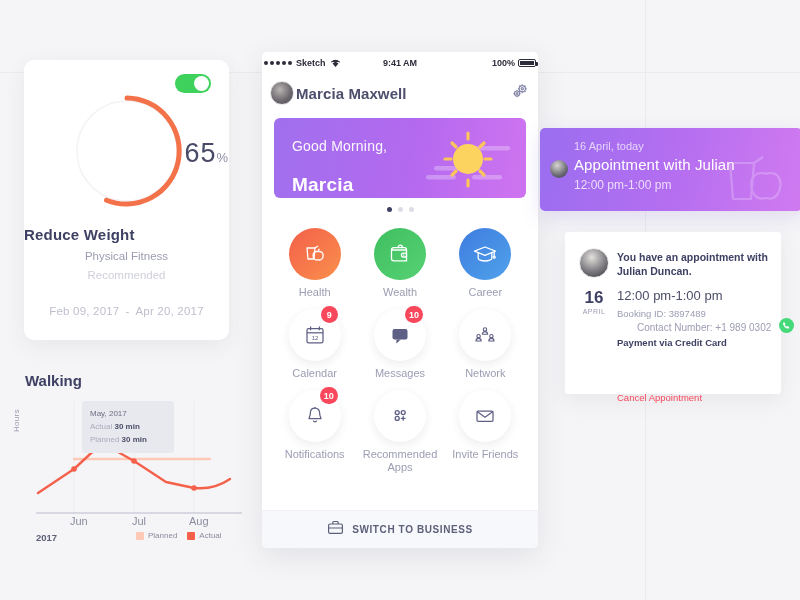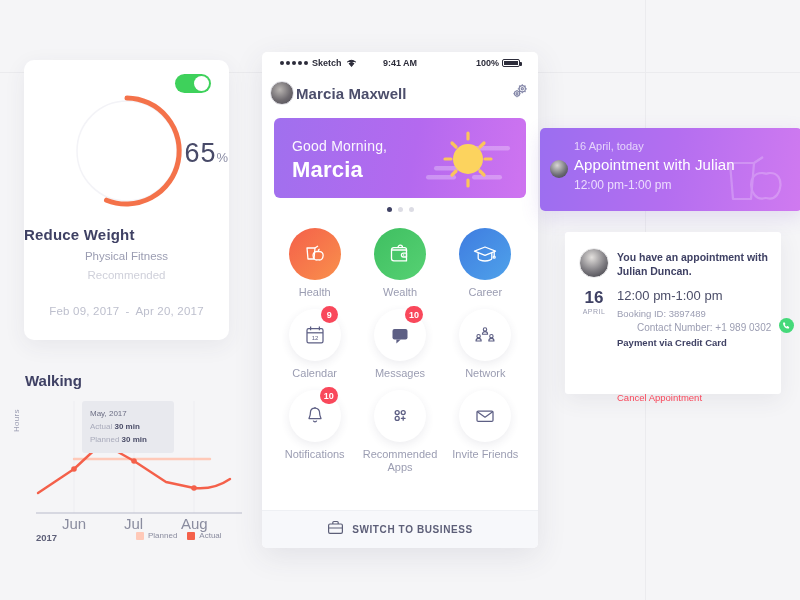--- a/index.html
+++ b/index.html
@@ -69,39 +69,39 @@
     letter-spacing: .3px;
   }
   .tooltip {
     position: absolute; left: 82px; top: 401px; width: 92px; height: 52px;
     background: #e8e9ee; border-radius: 3px; padding: 6px 8px;
     font-size: 8px; color: #a9abbb; line-height: 13px;
   }
   .tooltip .tt-title { color: #6c6e84; }
   .tooltip b { color: #4b4d68; }
   .x-labels { position: absolute; left: 14px; top: 515px; width: 235px; height: 14px; }
-  .x-labels span { position: absolute; font-size: 15px; color: #8a8c9f; }
+  .x-labels span { position: absolute; font-size: 11px; color: #8a8c9f; margin-left: 8px; }
   .chart-year {
     position: absolute; left: 36px; top: 532px;
     font-size: 9.5px; color: #5d5f78; font-weight: bold;
   }
   .legend { position: absolute; left: 136px; top: 531px; display: flex; gap: 10px; align-items: center; }
   .legend .li { display: flex; align-items: center; gap: 4px; font-size: 8px; color: #8a8c9f; }
   .legend .sw { width: 8px; height: 8px; border-radius: 1px; }
 
   
   .phone {
     position: absolute; left: 262px; top: 52px; width: 276px; height: 496px;
     background: #ffffff; border-radius: 5px;
     box-shadow: 0 8px 30px rgba(60,60,90,0.10);
     overflow: hidden;
   }
   .statusbar {
     height: 22px; display: flex; align-items: center;
-    padding: 0 18px; font-size: 9px; font-weight: bold; color: #2c2c3a;
+    padding: 0 2px; font-size: 9px; font-weight: bold; color: #2c2c3a;
   }
   .sb-left { display: flex; align-items: center; gap: 4px; flex: 1; }
   .sb-dots { display: flex; gap: 2px; }
   .sb-dots i { width: 4px; height: 4px; border-radius: 50%; background: #2c2c3a; display: block; }
   .sb-center { flex: 0 0 auto; }
   .sb-right { flex: 1; display: flex; align-items: center; justify-content: flex-end; gap: 3px; }
   .batt { width: 18px; height: 8px; border: 1px solid #2c2c3a; border-radius: 2px; position: relative; }
   .batt i { position: absolute; left: 1px; top: 1px; bottom: 1px; right: 1px; background: #2c2c3a; display: block; }
   .batt::after { content: ""; position: absolute; right: -3px; top: 2px; width: 2px; height: 4px; background: #2c2c3a; border-radius: 0 1px 1px 0; }
 
@@ -116,21 +116,21 @@
   .nav-name { font-size: 15px; color: #4c4e6b; flex: 1; letter-spacing: .1px; }
   .gear { flex: 0 0 auto; }
 
   .hero {
     margin: 6px 12px 0; height: 80px; border-radius: 6px;
     background: linear-gradient(100deg, #a070ee 0%, #b469ef 55%, #cf74f0 100%);
     position: relative; overflow: hidden;
   }
   .hero-text { position: absolute; left: 18px; top: 20px; color: #fff; }
   .hero-text .l1 { font-size: 14px; font-weight: 300; opacity: .95; letter-spacing: .2px; }
-  .hero-text .l2 { font-size: 22px; font-weight: bold; margin-top: 3px; letter-spacing: .2px; }
+  .hero-text .l2 { font-size: 19px; font-weight: bold; margin-top: 20px; letter-spacing: .2px; }
   .hero-sun { position: absolute; right: 14px; top: 10px; }
   .dots { display: flex; gap: 6px; justify-content: center; margin-top: 9px; }
   .dots i { width: 5px; height: 5px; border-radius: 50%; background: #dcdce4; display: block; }
   .dots i.on { background: #3f4164; }
 
   .grid-apps { padding: 10px 10px 0; display: flex; flex-wrap: wrap; }
   .app { width: 33.333%; text-align: center; margin-bottom: 4px; position: relative; }
   .app .circ {
     width: 52px; height: 52px; border-radius: 50%; margin: 6px auto 6px;
     display: flex; align-items: center; justify-content: center; position: relative;

